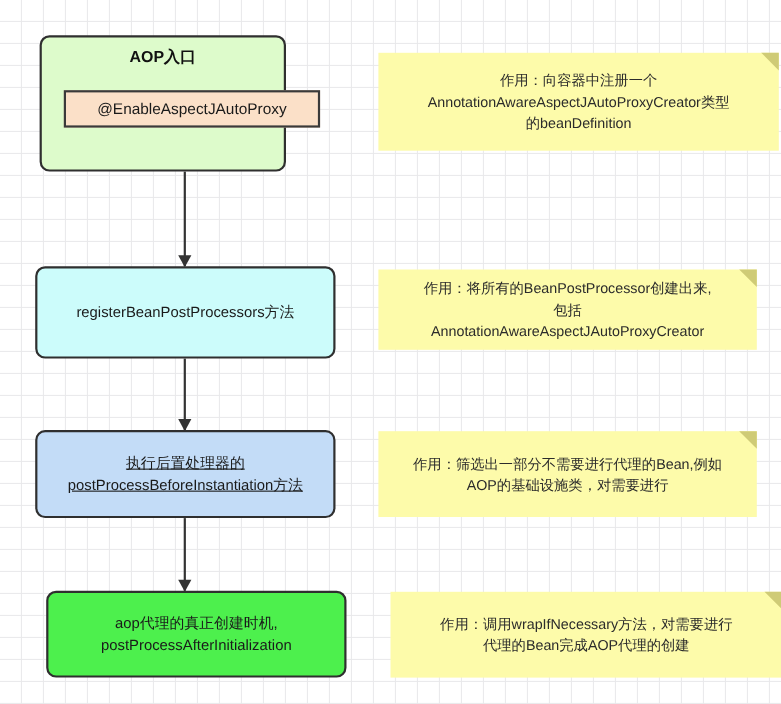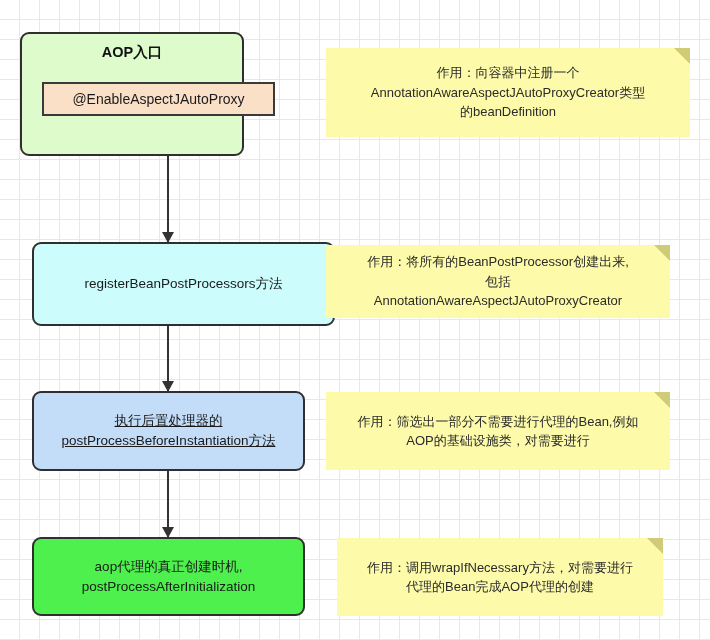--- a/index.html
+++ b/index.html
@@ -33,21 +33,21 @@
     text-align: center;
     color: #1a1a1a;
     font-size: 13.5px;
     line-height: 1.45;
     padding: 4px 10px;
     white-space: pre-line;
   }
   .node.green-light { background: #ddfbcb; }
   .node.cyan        { background: #ccfcfb; }
   .node.blue        { background: #c3dcf7; }
-  .node.green       { background: #4df04d; }
+  .node.green       { background: #4df04d; margin-left: 10px; }
 
   .node-title {
     position: absolute;
     top: 8px;
     left: 0;
     right: 0;
     text-align: center;
     font-size: 14.5px;
     font-weight: bold;
     color: #111111;
@@ -72,20 +72,21 @@
     background: #fdfbaa;
     color: #2b2b2b;
     font-size: 13px;
     line-height: 1.5;
     text-align: center;
     display: flex;
     align-items: center;
     justify-content: center;
     padding: 6px 12px;
     white-space: pre-line;
+    margin-left: 18px;
   }
   .note .fold {
     position: absolute;
     top: 0;
     right: 0;
     width: 0;
     height: 0;
     border-left: 16px solid transparent;
     border-top: 16px solid #cfcb76;
   }
@@ -105,39 +106,39 @@
     border-left: 6px solid transparent;
     border-right: 6px solid transparent;
     border-top: 11px solid #333333;
   }
 </style>
 </head>
 <body>
 
 <div id="canvas">
 
-  <div class="node green-light" style="left:20px; top:32px; width:224px; height:124px;">
+  <div class="node green-light" style="left:36px; top:32px; width:224px; height:124px;">
     <div class="node-title">AOP入口</div>
     <div class="inner-box" style="left:20px; top:48px; width:233px; height:34px;">
       <span>@EnableAspectJAutoProxy</span>
     </div>
   </div>
 
   <div class="note" style="left:326px; top:48px; width:364px; height:89px;">
     <span class="fold"></span>
     <span>作用：向容器中注册一个
 AnnotationAwareAspectJAutoProxyCreator类型
 的beanDefinition</span>
   </div>
 
   <div class="arrow" style="left:167px; top:156px; height:86px;">
     <span class="head"></span>
   </div>
 
-  <div class="node cyan" style="left:32px; top:242px; width:303px; height:84px;text-align:center;">
+  <div class="node cyan" style="left:32px; top:242px; width:273px; height:84px;text-align:center;">
     <span>registerBeanPostProcessors方法</span>
   </div>
 
   <div class="note" style="left:326px; top:245px; width:344px; height:73px;">
     <span class="fold"></span>
     <span>作用：将所有的BeanPostProcessor创建出来,
 包括
 AnnotationAwareAspectJAutoProxyCreator</span>
   </div>
 
@@ -158,19 +159,19 @@
 
   <div class="arrow" style="left:167px; top:471px; height:66px;">
     <span class="head"></span>
   </div>
 
   <div class="node green" style="left:32px; top:537px; width:273px; height:79px;">
     <span>aop代理的真正创建时机,
 postProcessAfterInitialization</span>
   </div>
 
-  <div class="note" style="left:337px; top:538px; width:326px; height:78px;">
+  <div class="note" style="left:337px; top:538px; width:356px; height:78px;">
     <span class="fold"></span>
     <span>作用：调用wrapIfNecessary方法，对需要进行
 代理的Bean完成AOP代理的创建</span>
   </div>
 
 </div>
 
 </body></html>

